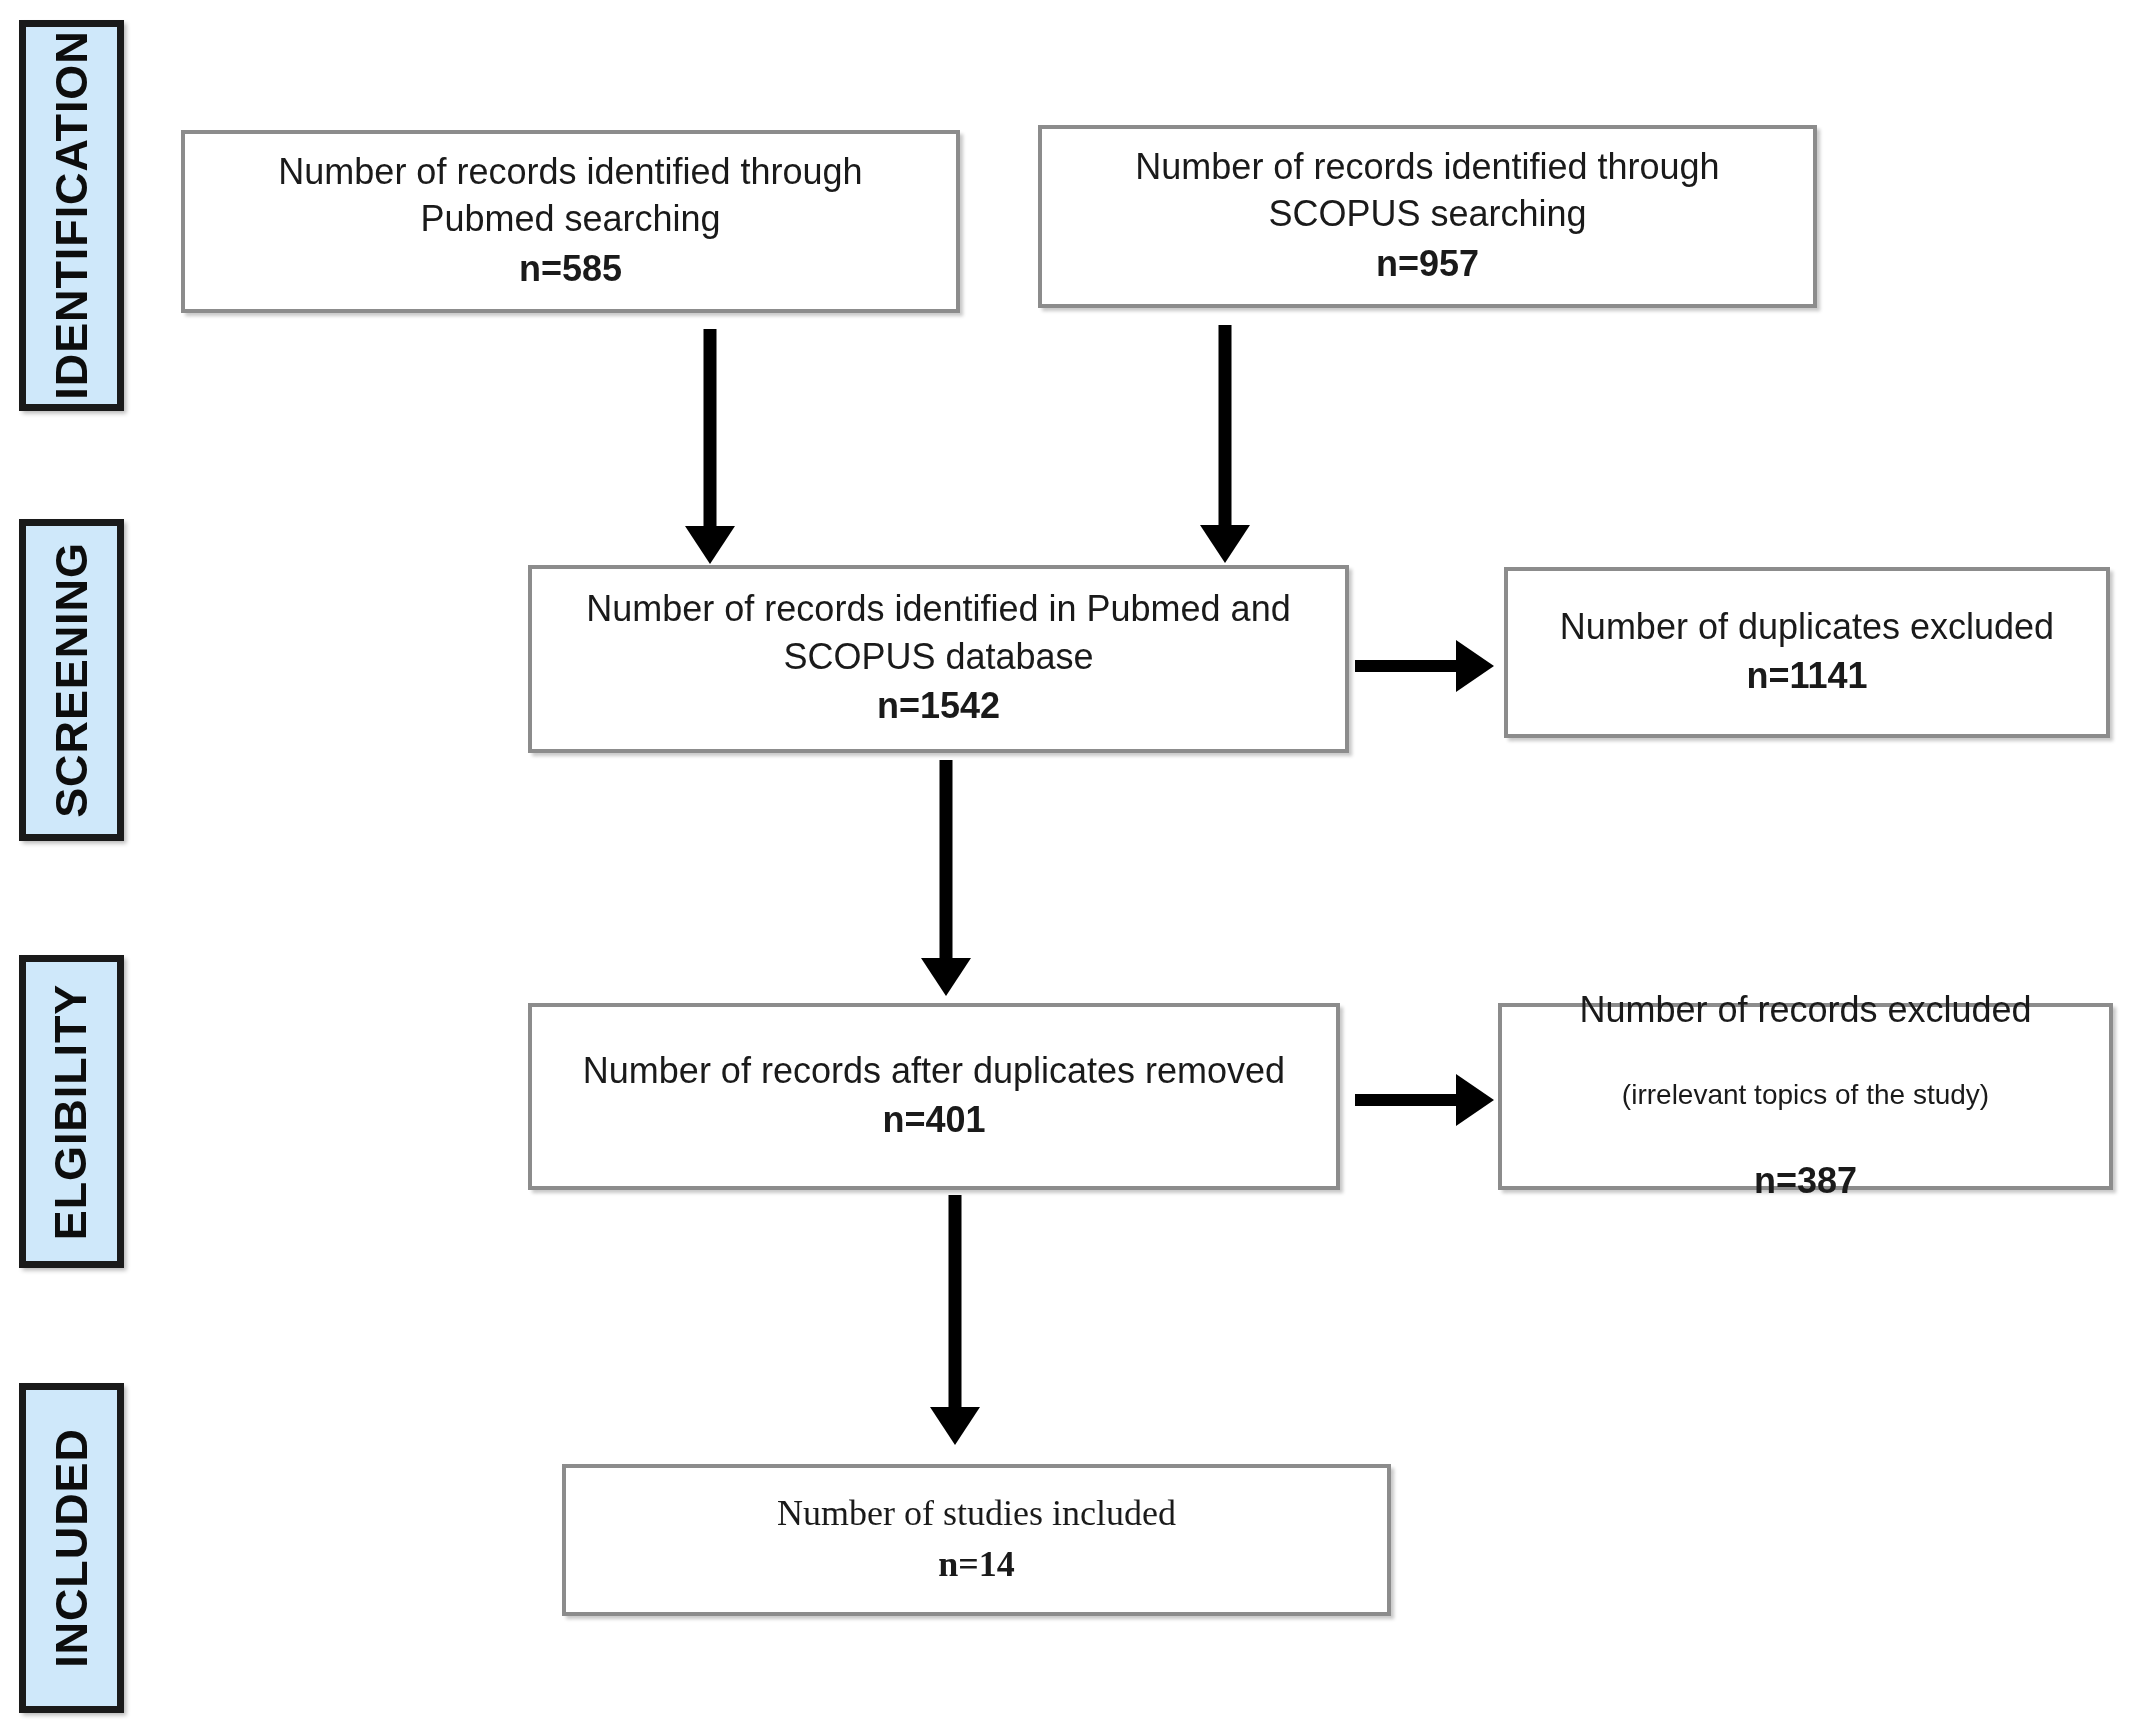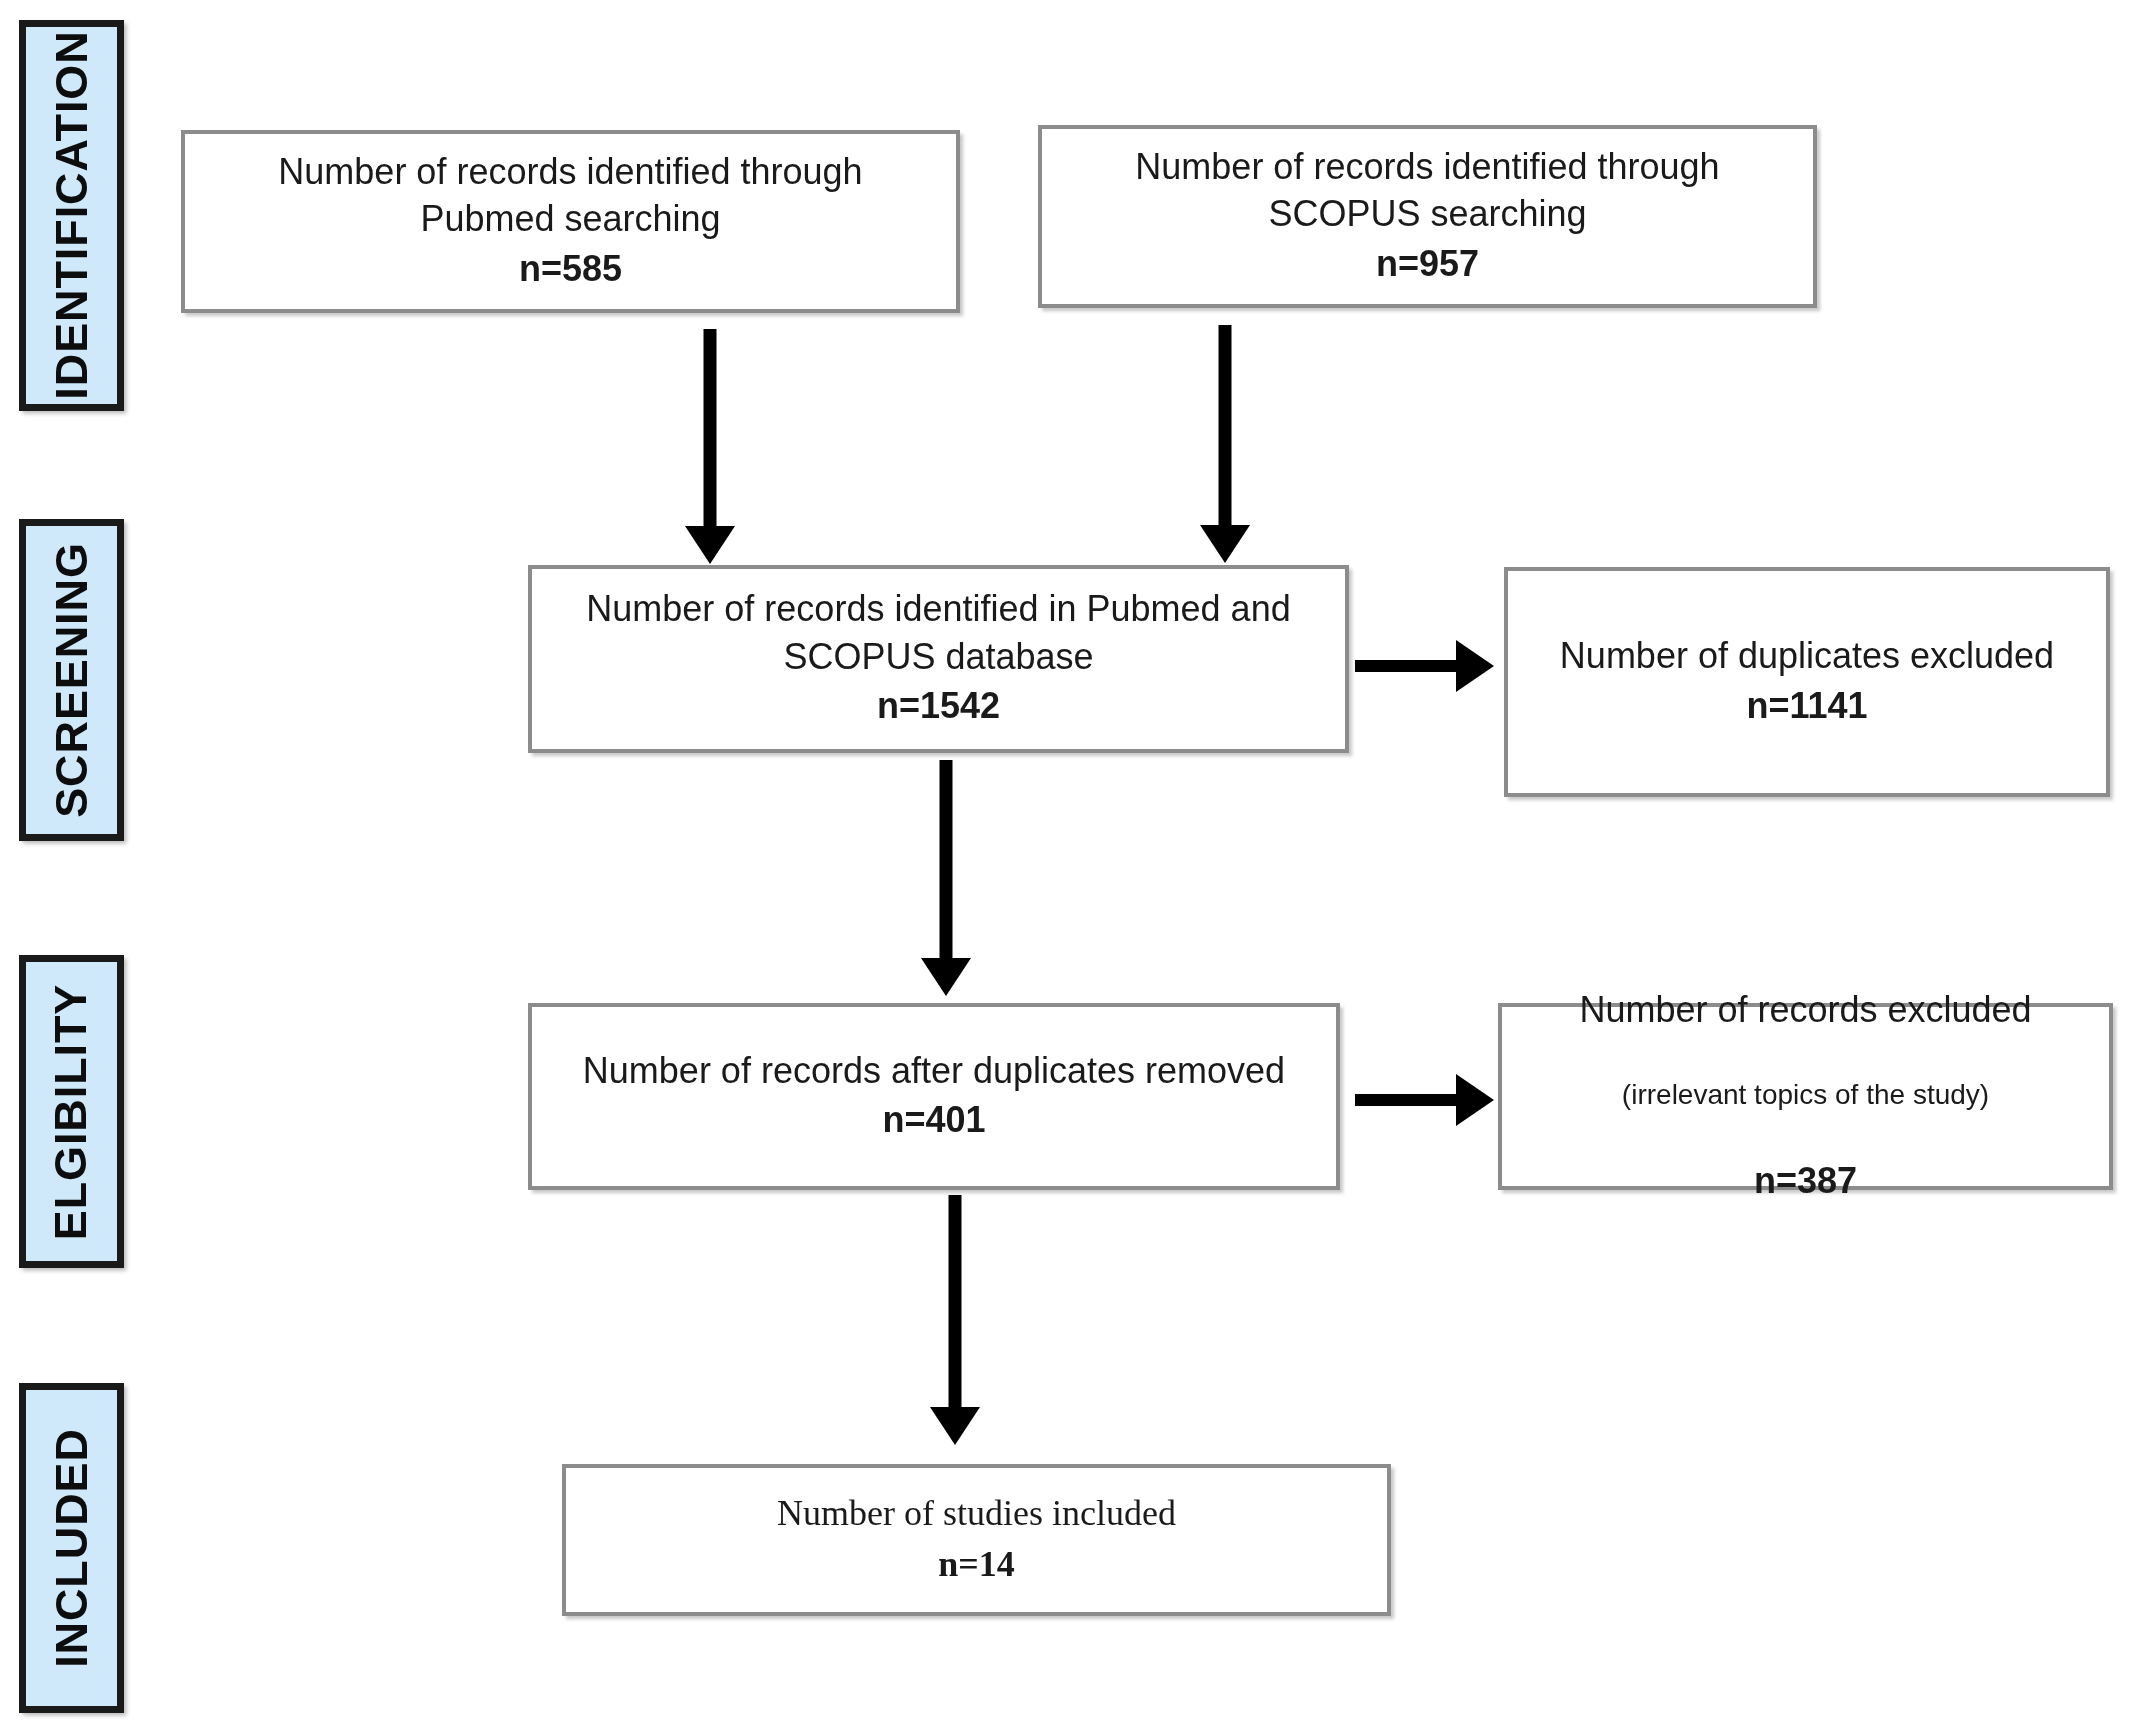--- a/index.html
+++ b/index.html
@@ -165,21 +165,21 @@
     <div class="line">Number of records identified in Pubmed and</div>
     <div class="line">SCOPUS database</div>
     <div class="line count">n=1542</div>
   </div>
 
   <div class="arrow-right" style="left:1355px; top:640px; width:139px; height:51px;">
     <div class="shaft" style="width:103px;"></div>
     <div class="head"></div>
   </div>
 
-  <div class="flow-box" style="left:1504px; top:567px; width:606px; height:230px;">
+  <div class="flow-box" style="left:1504px; top:567px; width:606px; height:171px;">
     <div class="line">Number of duplicates excluded</div>
     <div class="line count">n=1141</div>
   </div>
 
   <div class="arrow-down" style="left:921px; top:760px; width:50px; height:236px;">
     <div class="shaft" style="height:200px;"></div>
     <div class="head"></div>
   </div>
 
   <div class="flow-box" style="left:528px; top:1003px; width:812px; height:187px;">

